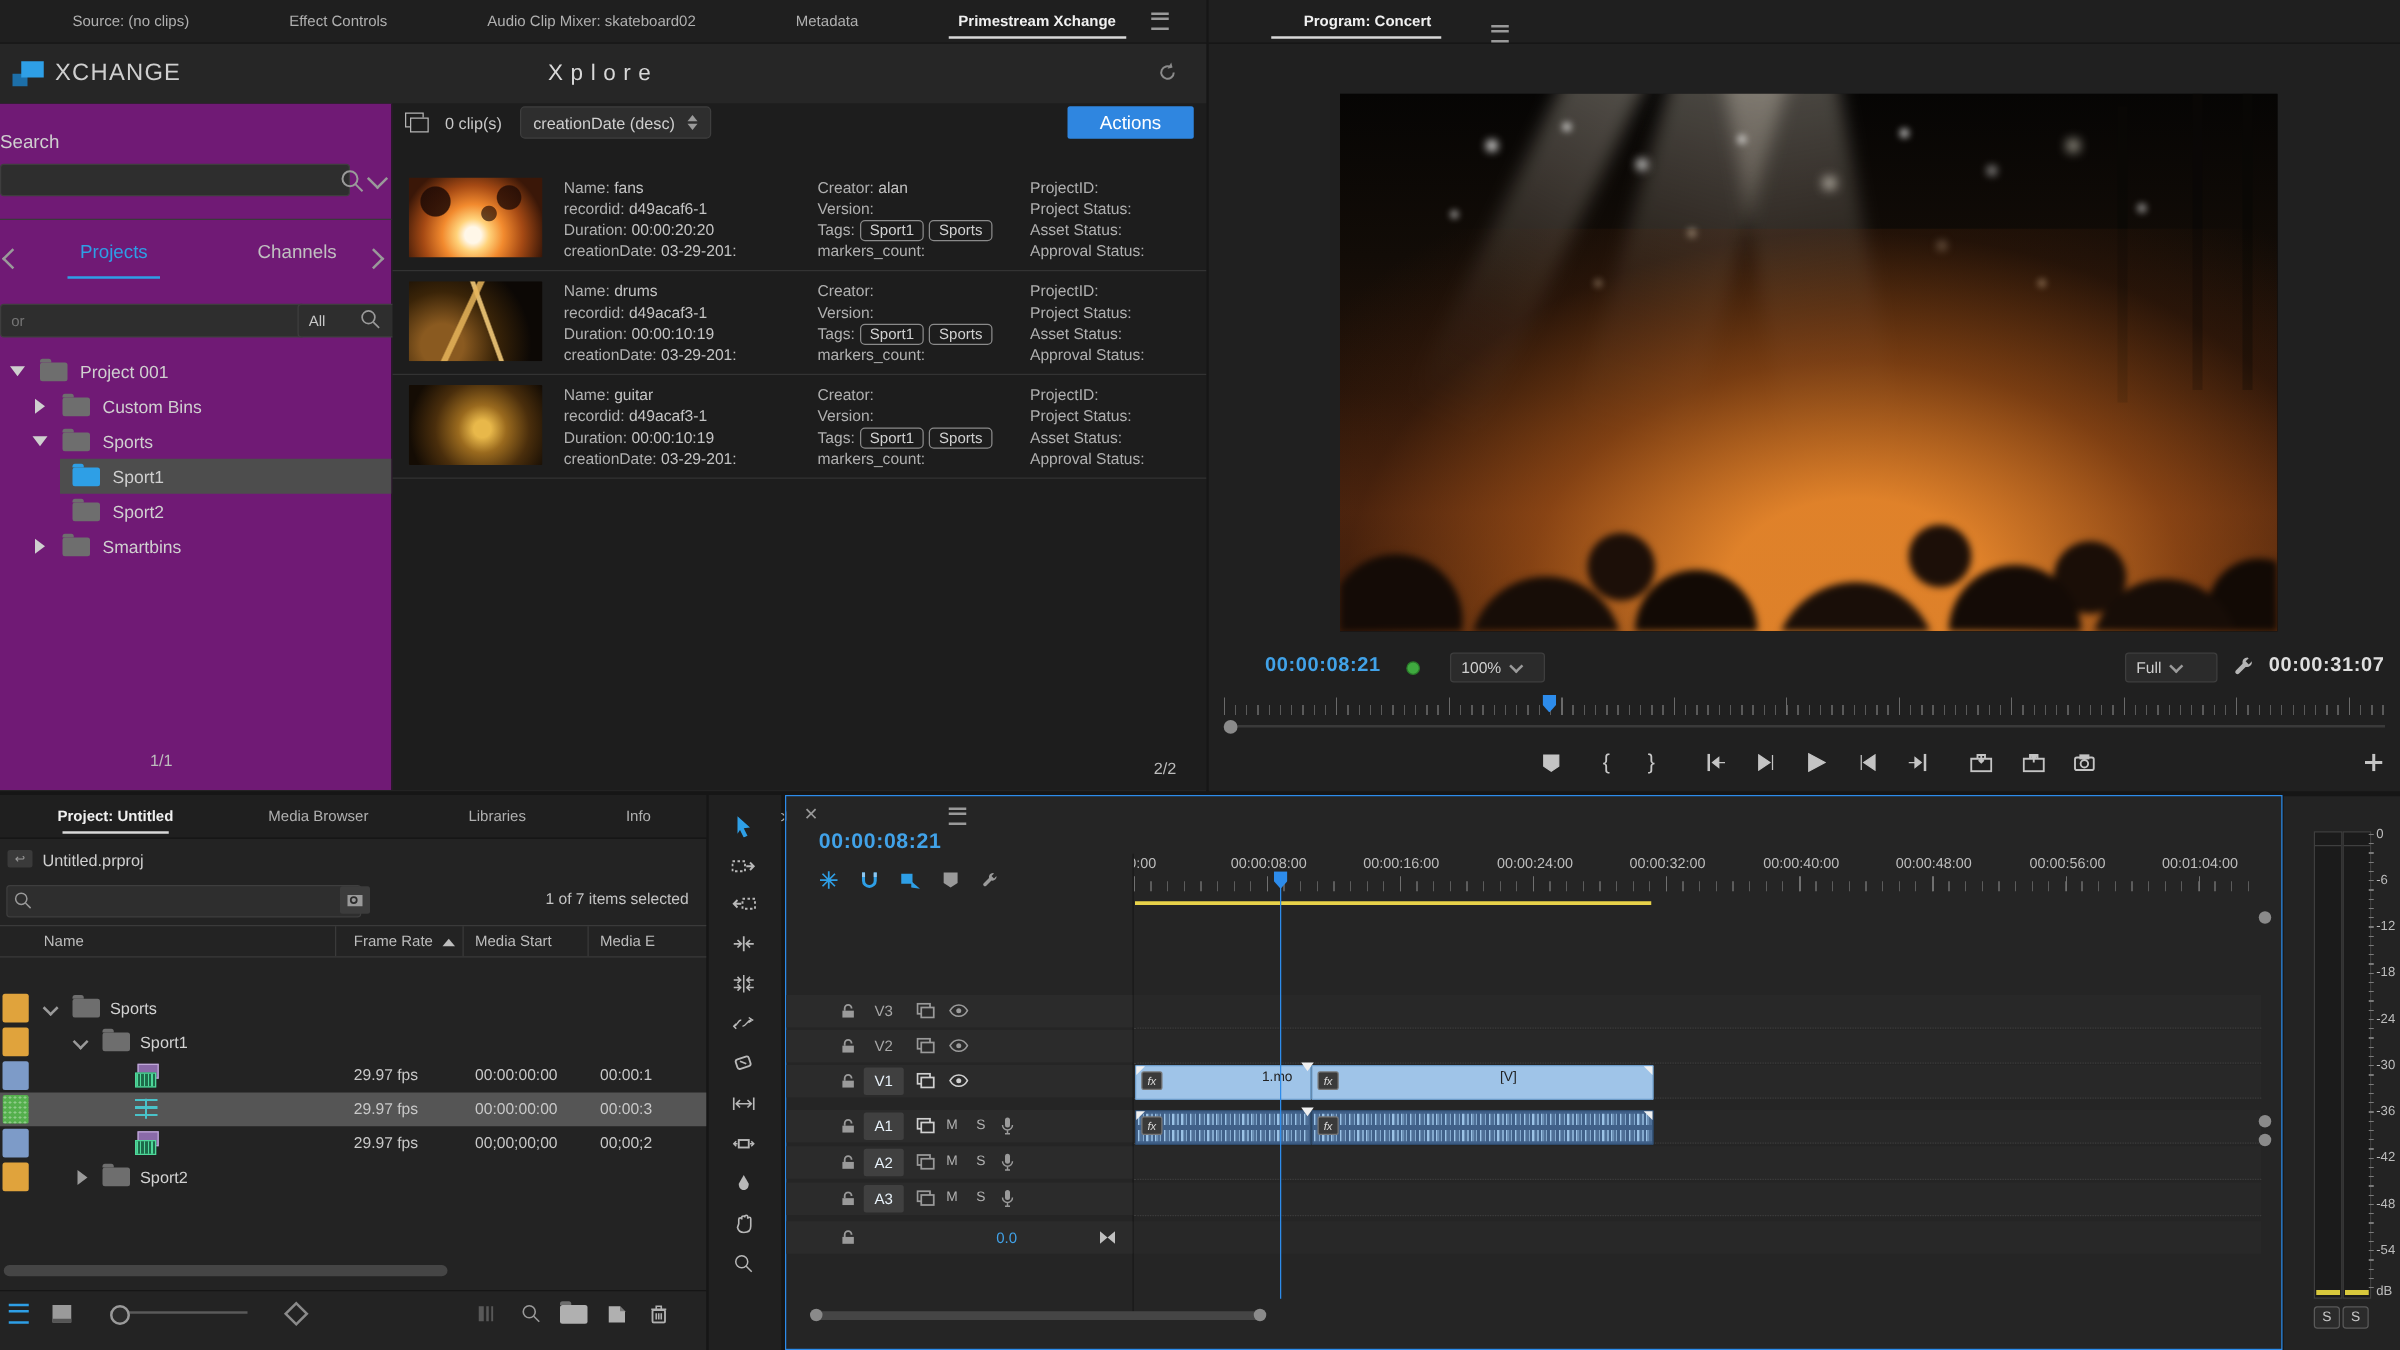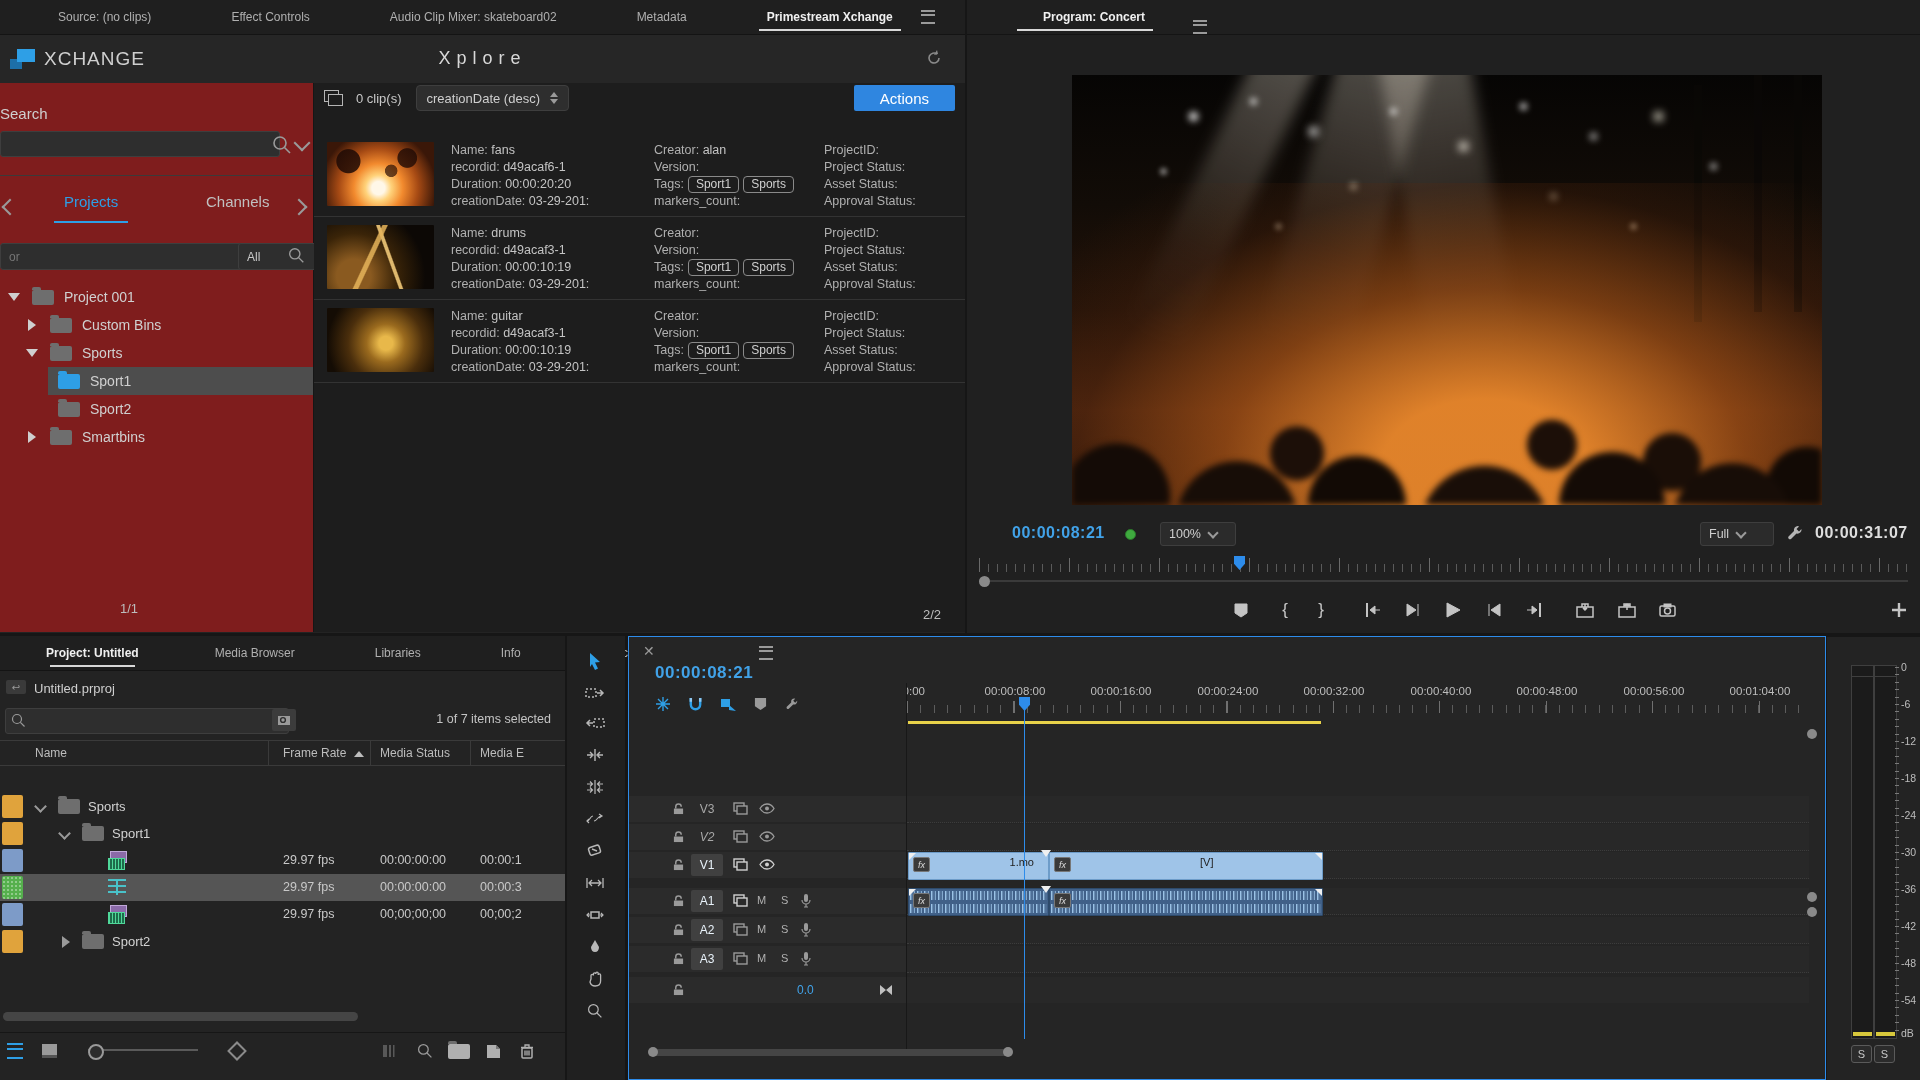--- a/index.html
+++ b/index.html
@@ -18,21 +18,21 @@
   .hamburger{width:14px;height:10px;border-top:2px solid #9a9a9a;border-bottom:2px solid #9a9a9a;position:relative;}
   .hamburger::after{content:"";position:absolute;left:0;right:0;top:2px;height:2px;background:#9a9a9a;}
   
   .px-header{position:absolute;top:35px;left:0;width:965px;height:48px;background:#262626;border-bottom:1px solid #161616;}
   .px-logo{position:absolute;left:10px;top:14px;width:26px;height:20px;}
   .px-logo .sq1{position:absolute;left:0;bottom:0;width:12px;height:10px;background:#1d6fa8;}
   .px-logo .sq2{position:absolute;left:7px;top:0;width:18px;height:13px;background:#2e9fe6;}
   .px-brand{position:absolute;left:44px;top:13px;font-size:19px;letter-spacing:1px;color:#cfcfcf;}
   .px-title{position:absolute;left:0;width:965px;text-align:center;top:13px;font-size:18px;letter-spacing:6px;color:#d8d8d8;}
   .refresh{position:absolute;right:22px;top:14px;}
-  .px-side{position:absolute;top:83px;left:0;width:313px;height:549px;background:#7f1d1d;border-right:1px solid #161616;}
+  .px-side{position:absolute;top:83px;left:0;width:313px;height:549px;background:#701a75;border-right:1px solid #161616;}
   .px-main{position:absolute;top:83px;left:314px;width:651px;height:549px;background:#1d1d1d;}
   .search-label{position:absolute;left:0px;top:22px;font-size:15px;color:#cfcfcf;}
   .input{background:#2e2e2e;border:1px solid #3e3e3e;border-radius:3px;color:#c8c8c8;font-family:inherit;font-size:12px;padding:0 8px;outline:none;}
   .px-search{position:absolute;left:0;top:48px;width:262px;height:24px;}
   .mag{stroke:#9a9a9a;fill:none;stroke-width:1.6;}
   .chev{width:10px;height:10px;border-right:2px solid #9a9a9a;border-bottom:2px solid #9a9a9a;}
   .chev.down{transform:rotate(45deg);}
   .chev.left{transform:rotate(135deg);}
   .chev.right{transform:rotate(-45deg);}
   .px-divider{position:absolute;left:0;right:0;top:92px;height:1px;background:#3a3a3a;}
@@ -534,21 +534,21 @@
       <svg width="14" height="12" viewBox="0 0 14 12">
           <rect x="1" y="2" width="12" height="9" fill="#9a9a9a"></rect>
           <circle cx="6" cy="6" r="2.4" fill="none" stroke="#2c2c2c" stroke-width="1.4"></circle>
         </svg>
       </div>
     <div class="sel-status">1 of 7 items selected</div>
 
     <div class="pr-header">
       <span class="abs" style="left:35px;top:5px;"><span>Name</span></span>
       <span class="abs" style="left:283px;top:5px;"><span>Frame Rate</span><span class="caret-up"></span></span>
-      <span class="abs" style="left:380px;top:5px;"><span>Media Status</span></span>
+      <span class="abs" style="left:380px;top:5px;"><span>Media Start</span></span>
       <span class="abs" style="left:480px;top:5px;"><span>Media E</span></span>
       <span class="vsep" style="left:268px;"></span>
         <span class="vsep" style="left:370px;"></span>
         <span class="vsep" style="left:470px;"></span>
     </div>
 
     <div class="pr-row" style="top:157px;">
       <span class="swatch orange"></span>
       <span class="chev down abs" style="left:36px;top:9px;width:7px;height:7px;"></span>
       <span class="folder abs" style="left:58px;top:6px;"></span>
@@ -758,21 +758,21 @@
       <svg class="abs" style="left:104px;top:6px;" width="15" height="13" viewBox="0 0 15 13">
           <rect x="1" y="1" width="10" height="8" fill="none" stroke="#9a9a9a" stroke-width="1.4"></rect>
           <rect x="4" y="4" width="10" height="8" fill="#2b2b2b" stroke="#9a9a9a" stroke-width="1.4"></rect>
         </svg>
       <svg class="abs" style="left:130px;top:7px;" width="16" height="11" viewBox="0 0 16 11">
           <path d="M1 5.5C3 2 5.5 1 8 1s5 1 7 4.5C13 9 10.5 10 8 10S3 9 1 5.5z" fill="none" stroke="#9a9a9a" stroke-width="1.3"></path>
           <circle cx="8" cy="5.5" r="2" fill="#9a9a9a"></circle>
         </svg>
     </div>
     <div class="trackbg" style="top:159px;"></div>
-    <div class="trackrow" style="top:187px;font-style:italic;">
+    <div class="trackrow" style="top:187px;">
       <svg class="lock" width="11" height="12" viewBox="0 0 12 13">
           <rect x="1" y="6" width="10" height="6" fill="#9a9a9a"></rect>
           <path d="M3 6V4a3 3 0 0 1 6 0" fill="none" stroke="#9a9a9a" stroke-width="1.6"></path>
         </svg>
       <span class="tr-badge">V2</span>
       <svg class="abs" style="left:104px;top:6px;" width="15" height="13" viewBox="0 0 15 13">
           <rect x="1" y="1" width="10" height="8" fill="none" stroke="#9a9a9a" stroke-width="1.4"></rect>
           <rect x="4" y="4" width="10" height="8" fill="#2b2b2b" stroke="#9a9a9a" stroke-width="1.4"></rect>
         </svg>
       <svg class="abs" style="left:130px;top:7px;" width="16" height="11" viewBox="0 0 16 11">

